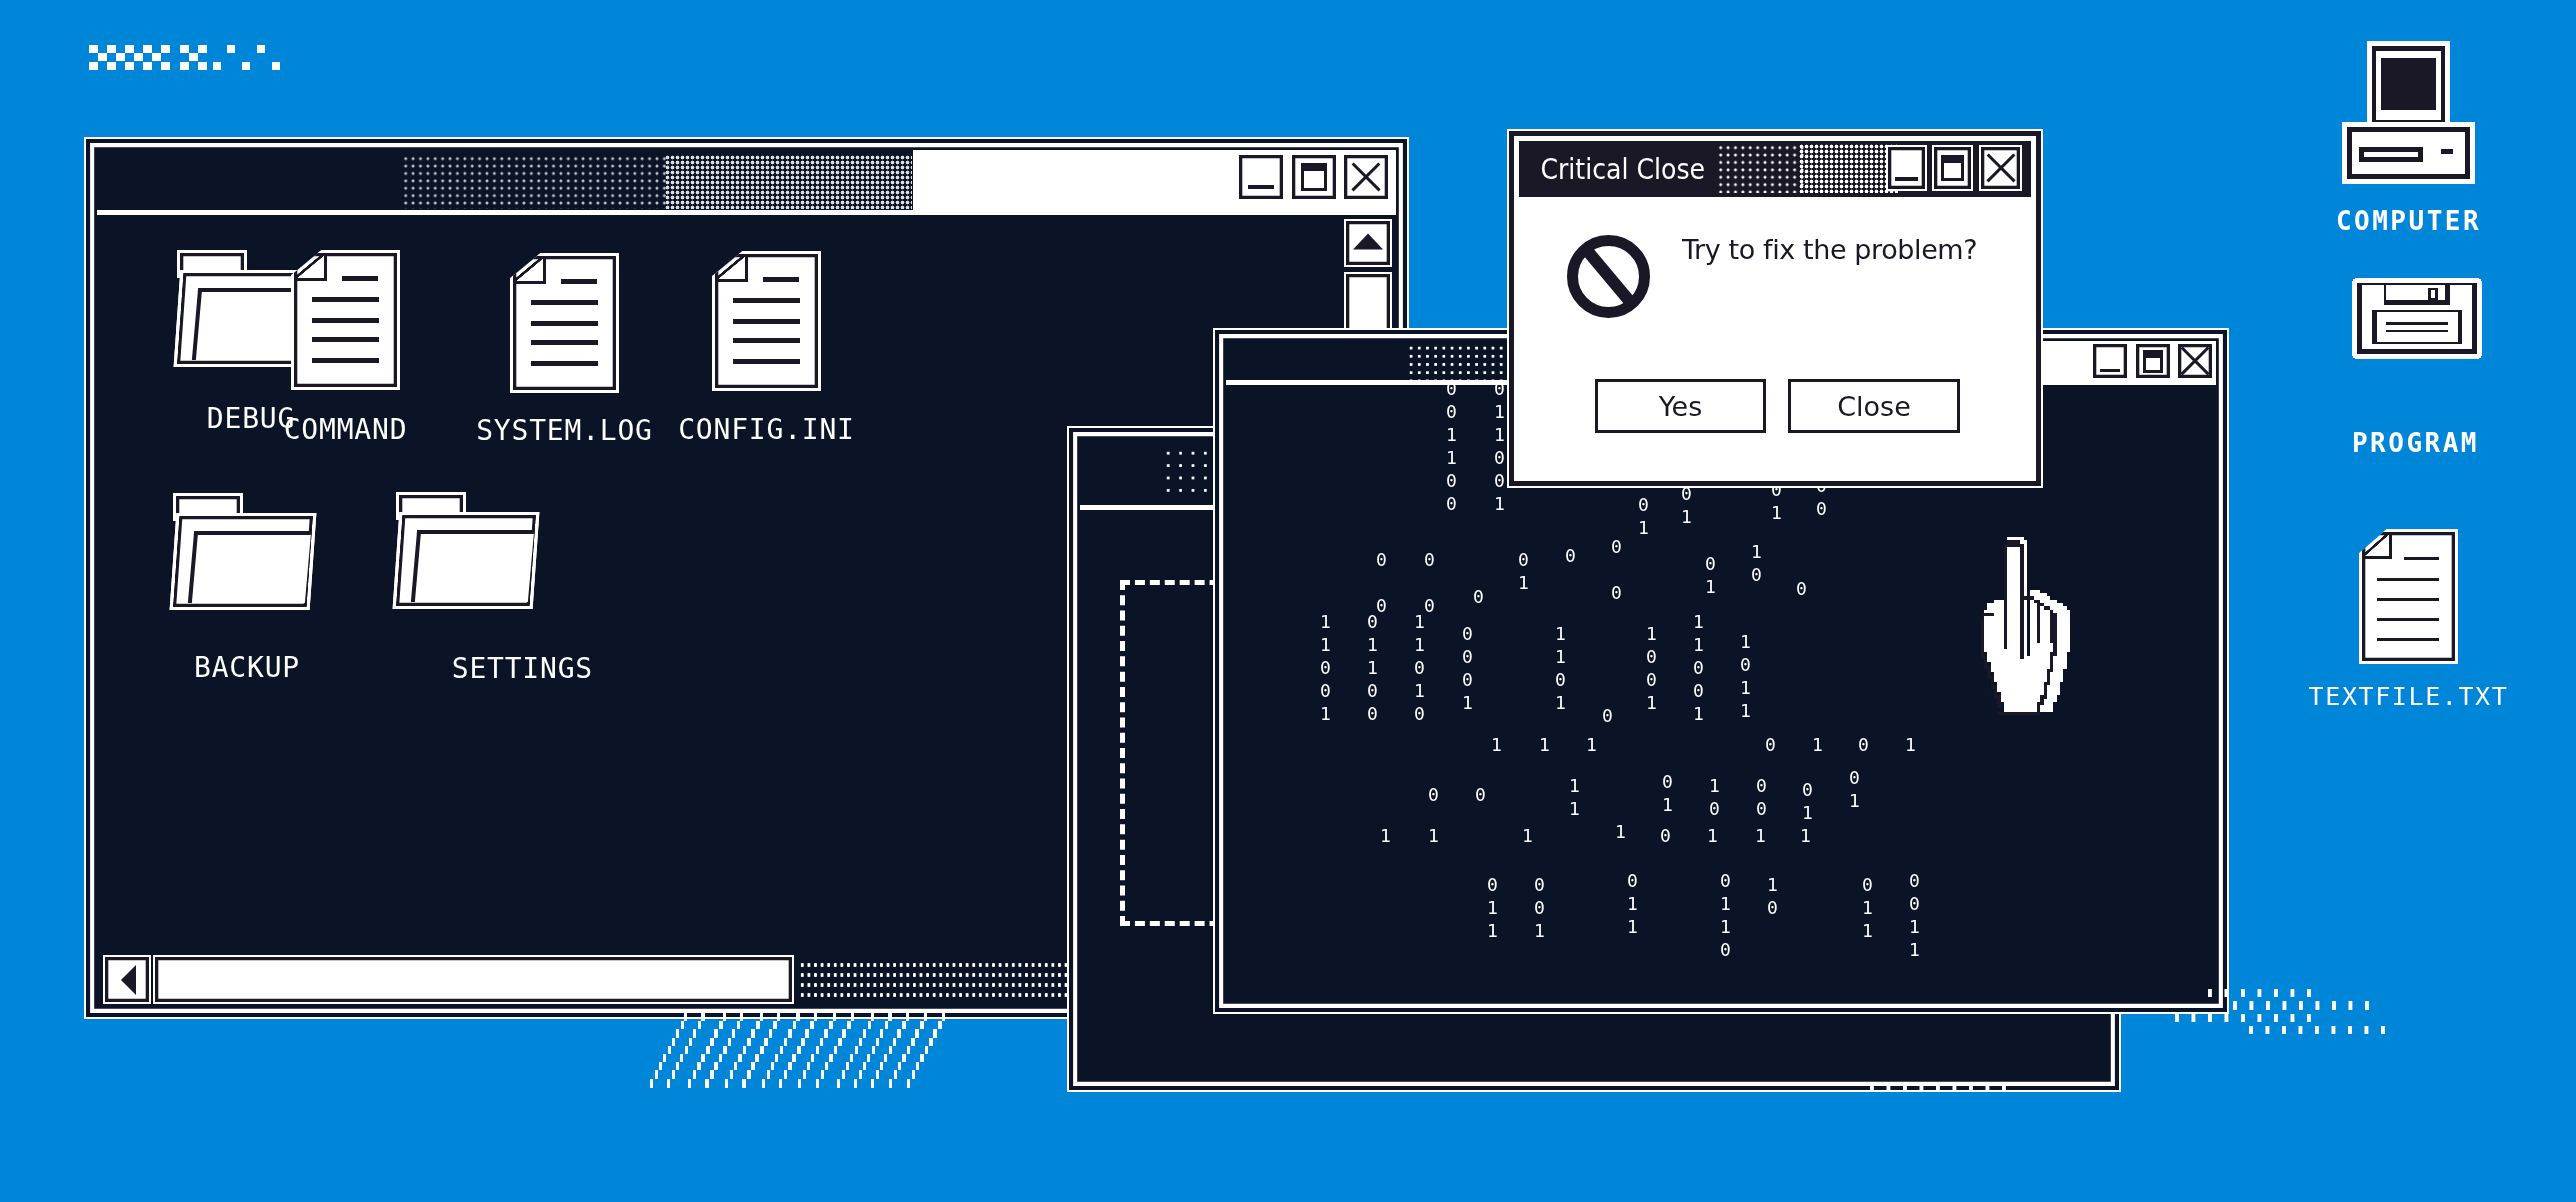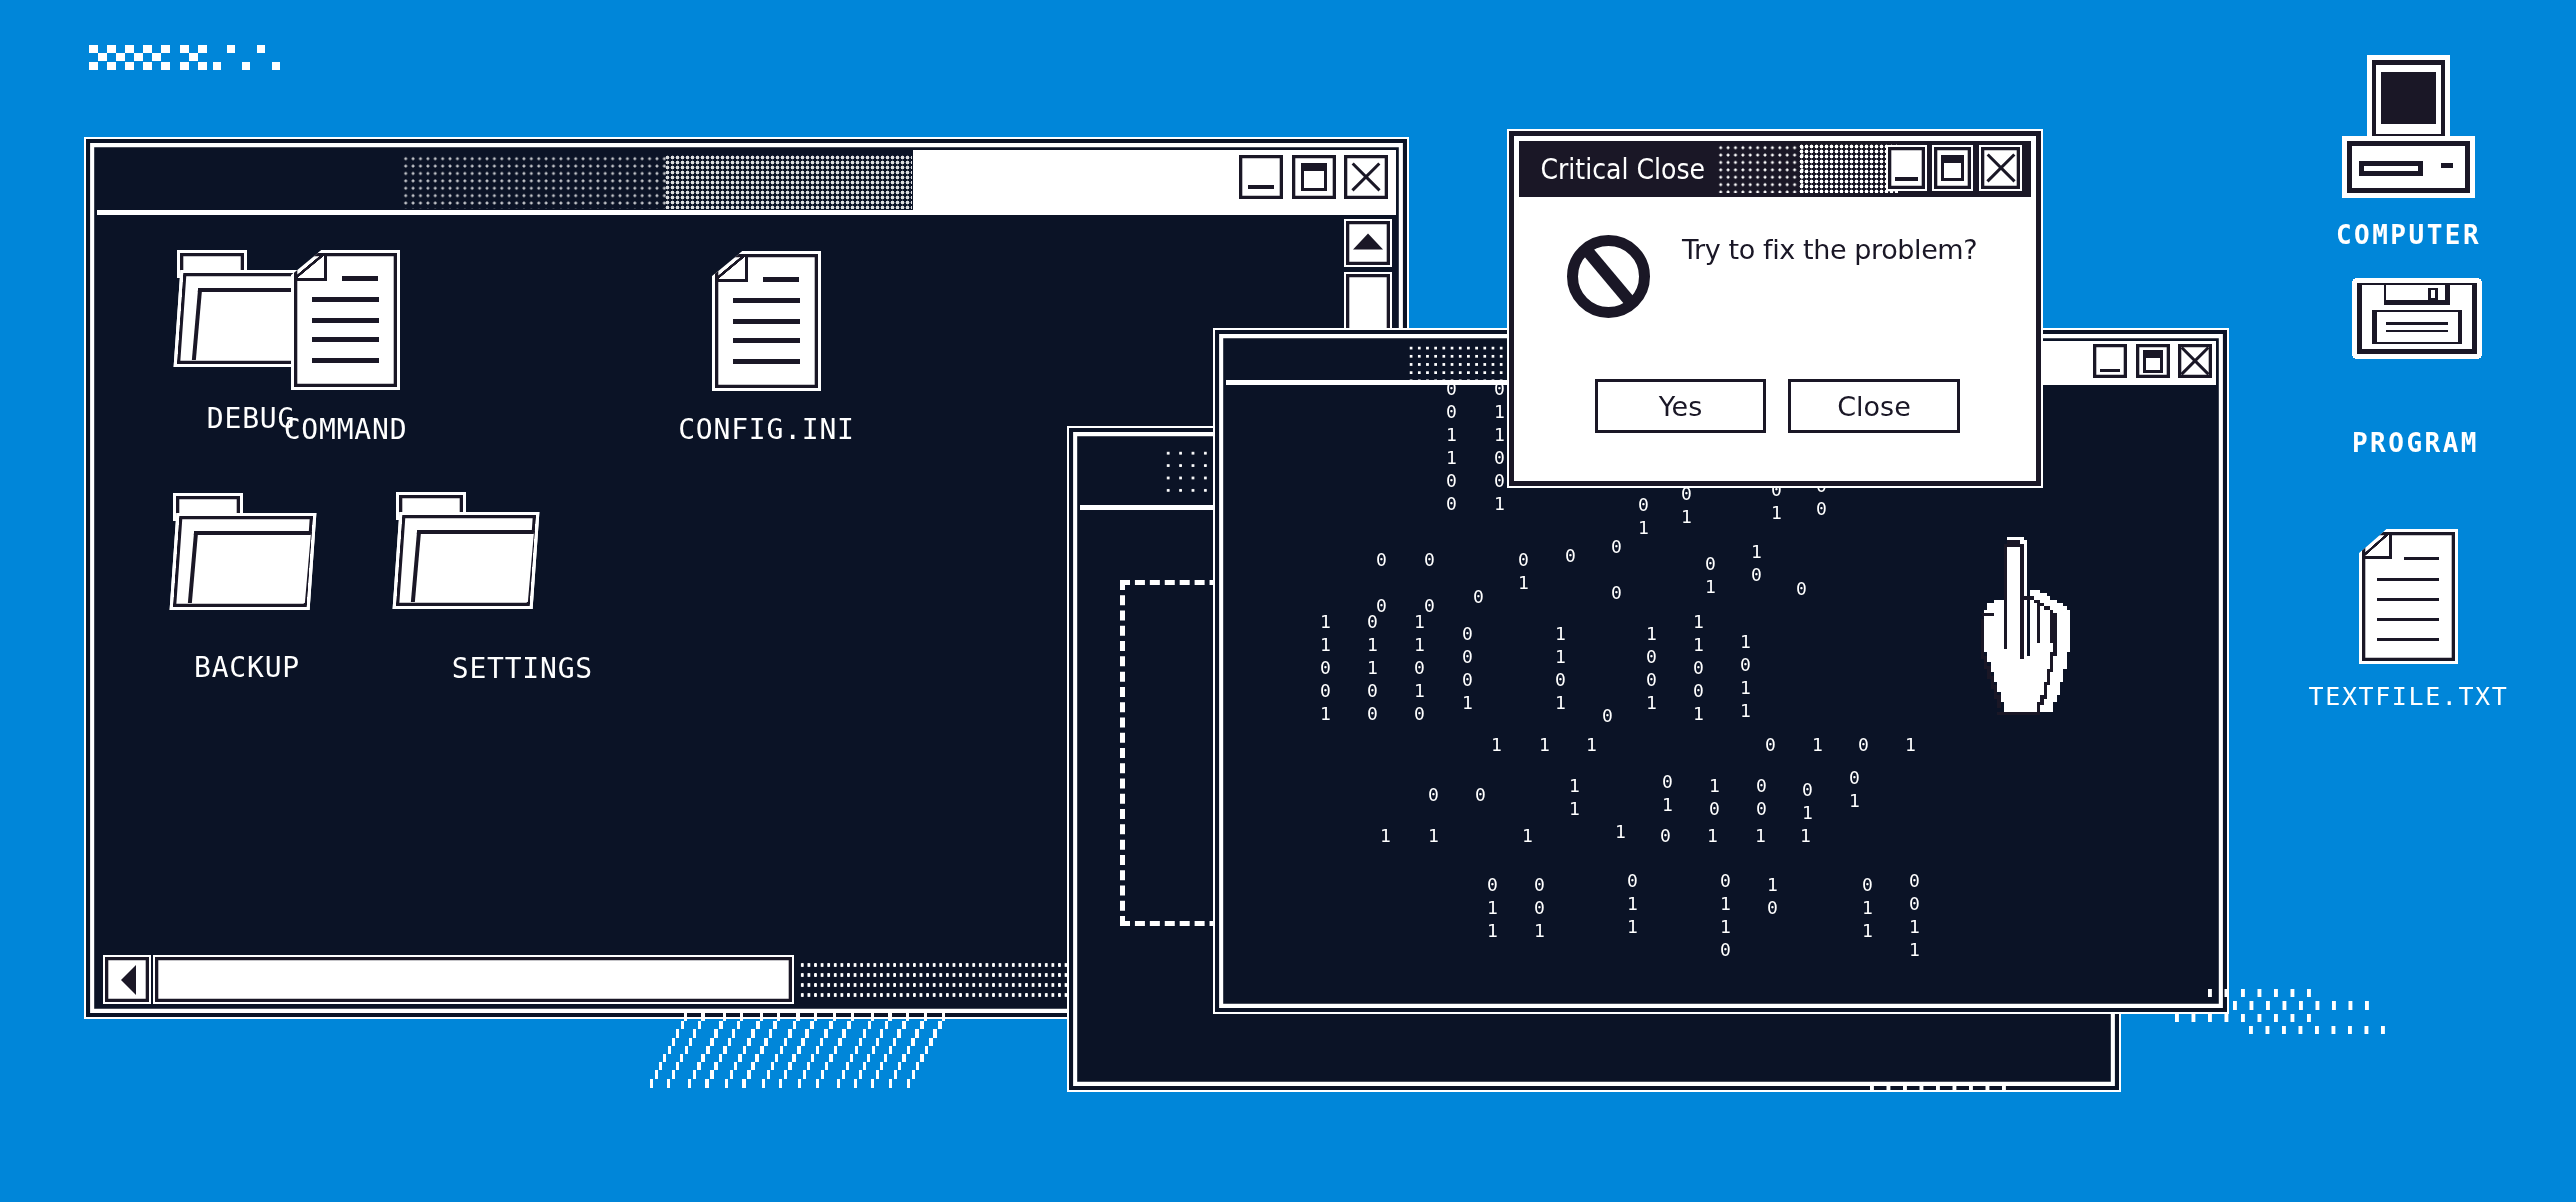--- a/index.html
+++ b/index.html
@@ -217,20 +217,32 @@
         <div class="fold"></div>
       <div class="line" style="left:51px;top:26px;width:36px;"></div>
       <div class="line" style="left:20.6px;top:47px;width:67px;"></div>
       <div class="line" style="left:20.6px;top:68px;width:67px;"></div>
       <div class="line" style="left:20.6px;top:87px;width:67px;"></div>
       <div class="line" style="left:20.6px;top:108px;width:67px;"></div>
     </div>
     <div class="label" style="top:163px;">COMMAND</div>
   </div>
 
+  <div class="icon-item" style="left:424px;top:114px;width:109px;height:140px;">
+    <div class="doc" style="left:0;top:0;width:109px;height:140px;">
+      <div class="page"></div>
+        <div class="fold"></div>
+      <div class="line" style="left:51px;top:26px;width:36px;"></div>
+      <div class="line" style="left:20.6px;top:47px;width:67px;"></div>
+      <div class="line" style="left:20.6px;top:68px;width:67px;"></div>
+      <div class="line" style="left:20.6px;top:87px;width:67px;"></div>
+      <div class="line" style="left:20.6px;top:108px;width:67px;"></div>
+    </div>
+    <div class="label" style="top:161px;">SYSTEM.LOG</div>
+  </div>
 
   <div class="icon-item" style="left:626px;top:112px;width:109px;height:140px;">
     <div class="doc" style="left:0;top:0;width:109px;height:140px;">
       <div class="page"></div>
         <div class="fold"></div>
       <div class="line" style="left:51px;top:26px;width:36px;"></div>
       <div class="line" style="left:20.6px;top:47px;width:67px;"></div>
       <div class="line" style="left:20.6px;top:68px;width:67px;"></div>
       <div class="line" style="left:20.6px;top:87px;width:67px;"></div>
       <div class="line" style="left:20.6px;top:108px;width:67px;"></div>
@@ -439,21 +451,21 @@
     </div>
 
   <div class="ban" style="left:58px;top:104px;width:83px;height:83px;"></div>
   <div class="msg">
     <div>Try to fix the problem?</div>
   </div>
   <div class="btn" style="left:86px;top:248px;width:171px;height:54px;">Yes</div>
   <div class="btn" style="left:279px;top:248px;width:172px;height:54px;">Close</div>
 </div>
 
-<div class="icon-item" style="left:2342px;top:55px;width:133px;height:198px;">
+<div class="icon-item" style="left:2342px;top:41px;width:133px;height:198px;">
   <svg width="133" height="143" viewBox="0 0 54 58" shape-rendering="crispEdges" style="position:absolute;left:0;top:0;">
     <rect x="10" y="0" width="34" height="36" fill="#ffffff"></rect>
     <rect x="12" y="2" width="30" height="32" fill="#1a1726"></rect>
     <rect x="14" y="4" width="26" height="28" fill="#ffffff"></rect>
     <rect x="16" y="7" width="22" height="21" fill="#1a1726"></rect>
     <rect x="0" y="33" width="54" height="25" fill="#ffffff"></rect>
     <rect x="2" y="35" width="50" height="21" fill="#1a1726"></rect>
     <rect x="4" y="37" width="46" height="17" fill="#ffffff"></rect>
     <rect x="7" y="43" width="26" height="6" fill="#1a1726"></rect>
     <rect x="9" y="45" width="22" height="2" fill="#ffffff"></rect>

